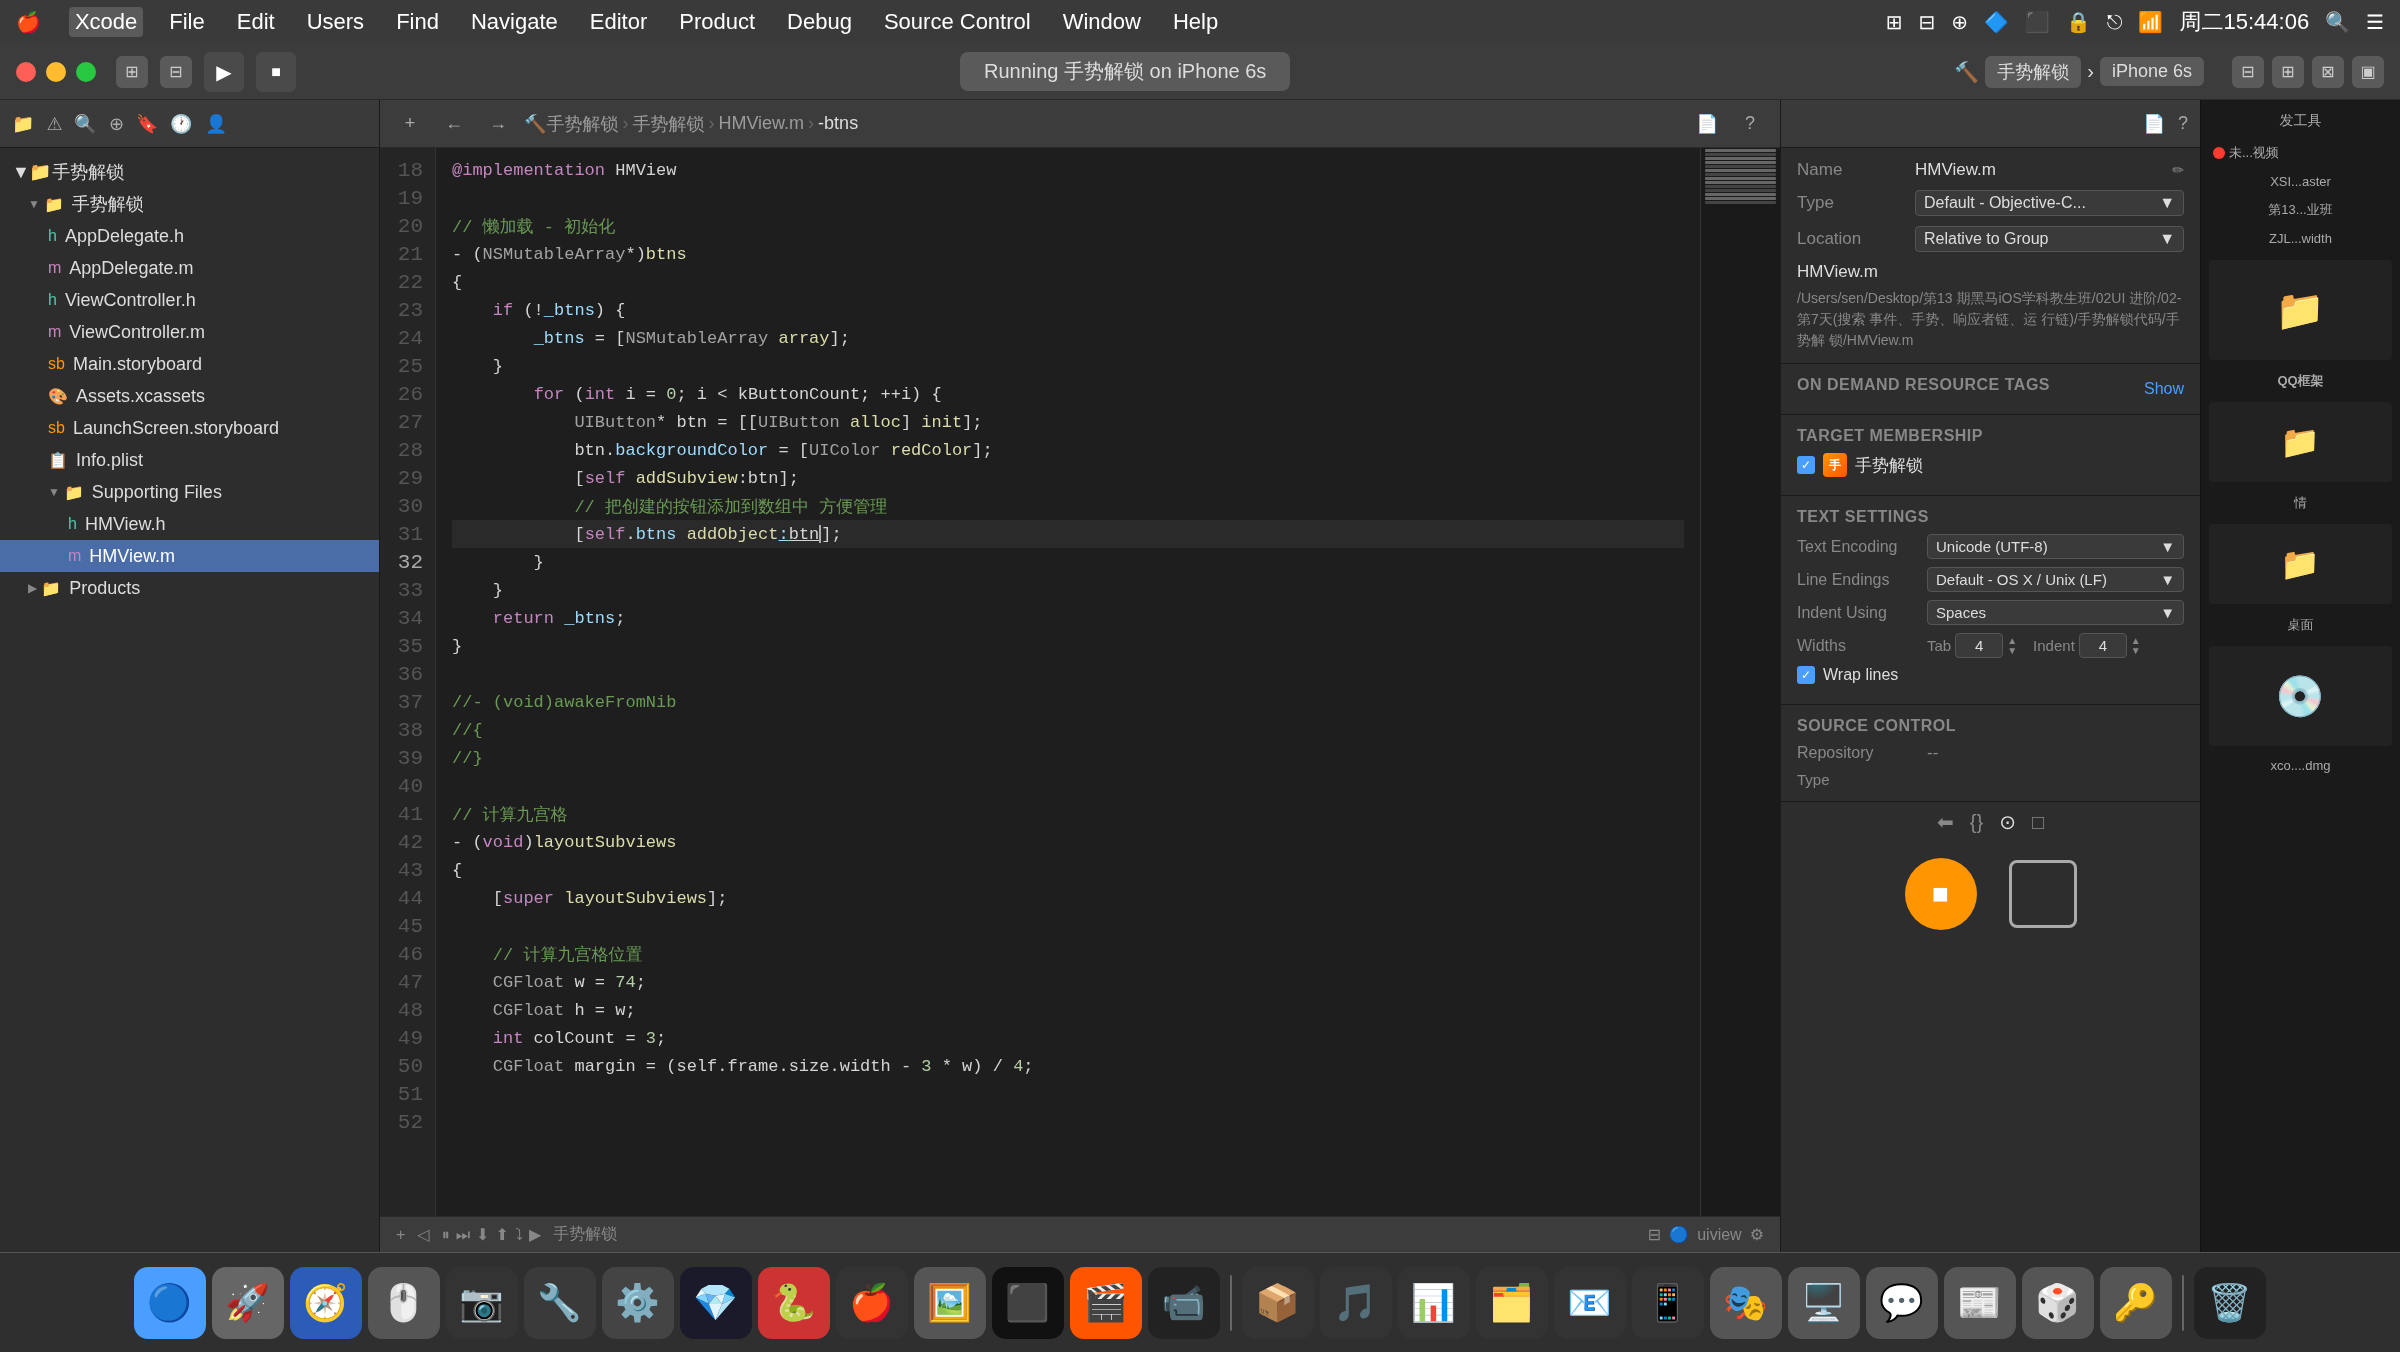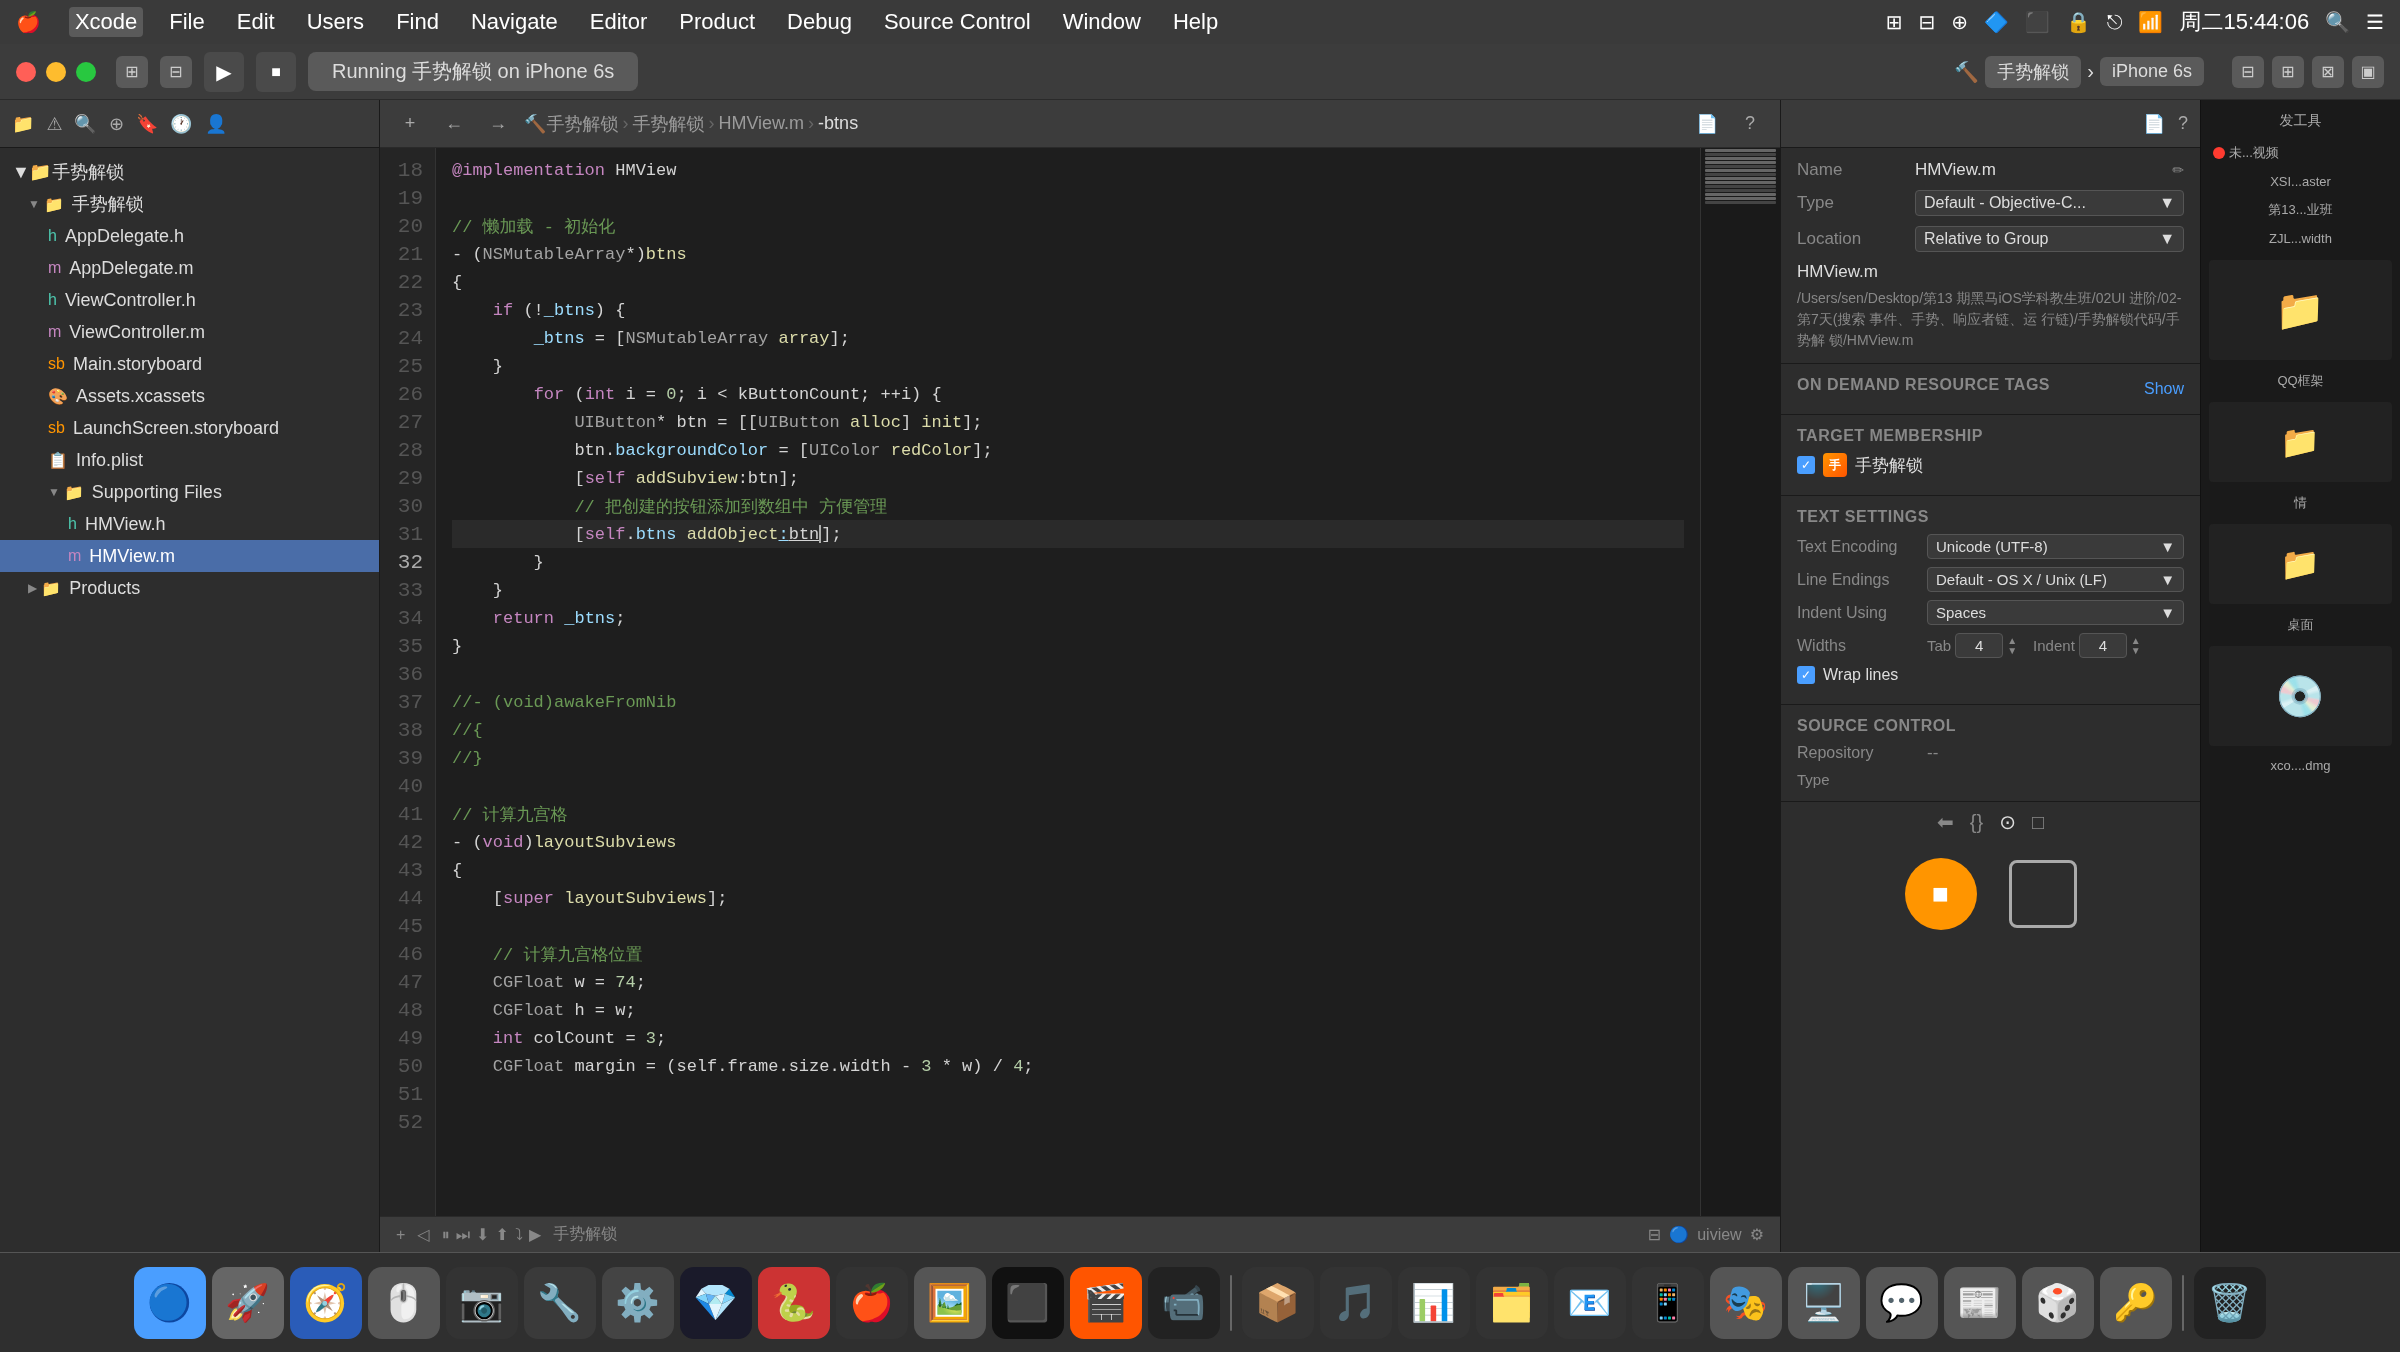--- a/index.html
+++ b/index.html
@@ -115,21 +115,21 @@
       background: #4a4a4a;
       border-radius: 6px;
       display: flex;
       align-items: center;
       justify-content: center;
       color: #fff;
       font-size: 16px;
     }
     .title-center {
       flex: 1;
-      text-align: left;
+      text-align: center;
       text-decoration: underline;
     }
     .title-status {
       background: #5a5a5a;
       border-radius: 8px;
       padding: 6px 24px;
       color: #ddd;
       font-size: 20px;
       display: inline-block;
     }
@@ -1061,21 +1061,21 @@
       <div style="display:flex;align-items:center;gap:4px;padding:2px 4px;">
         <span style="width:12px;height:12px;background:#ff3b30;border-radius:50%;display:inline-block;"></span>
         <span style="color:#aaa;font-size:13px;">未...视频</span>
       </div>
       <div style="color:#aaa;font-size:13px;text-align:center;padding:2px 0;">XSI...aster</div>
       <div style="color:#aaa;font-size:13px;text-align:center;padding:2px 0;">第13...业班</div>
       <div style="color:#aaa;font-size:13px;text-align:center;padding:2px 0;">ZJL...width</div>
       <div style="width:100%;height:100px;background:#222;border-radius:4px;margin:4px 0;display:flex;align-items:center;justify-content:center;">
         <span style="font-size:40px;">📁</span>
       </div>
-      <div style="color:#aaa;font-size:13px;text-align:center;">QQ框架</div>
+      <div style="color:#aaa;font-size:13px;text-align:center;font-weight:bold;">QQ框架</div>
       <div style="width:100%;height:80px;background:#222;border-radius:4px;margin:4px 0;display:flex;align-items:center;justify-content:center;">
         <span style="font-size:32px;">📁</span>
       </div>
       <div style="color:#aaa;font-size:13px;text-align:center;">情</div>
       <div style="width:100%;height:80px;background:#222;border-radius:4px;margin:4px 0;display:flex;align-items:center;justify-content:center;">
         <span style="font-size:32px;">📁</span>
       </div>
       <div style="color:#aaa;font-size:13px;text-align:center;">桌面</div>
       <div style="width:100%;height:100px;background:#222;border-radius:4px;margin:4px 0;display:flex;align-items:center;justify-content:center;">
         <span style="font-size:40px;">💿</span>

